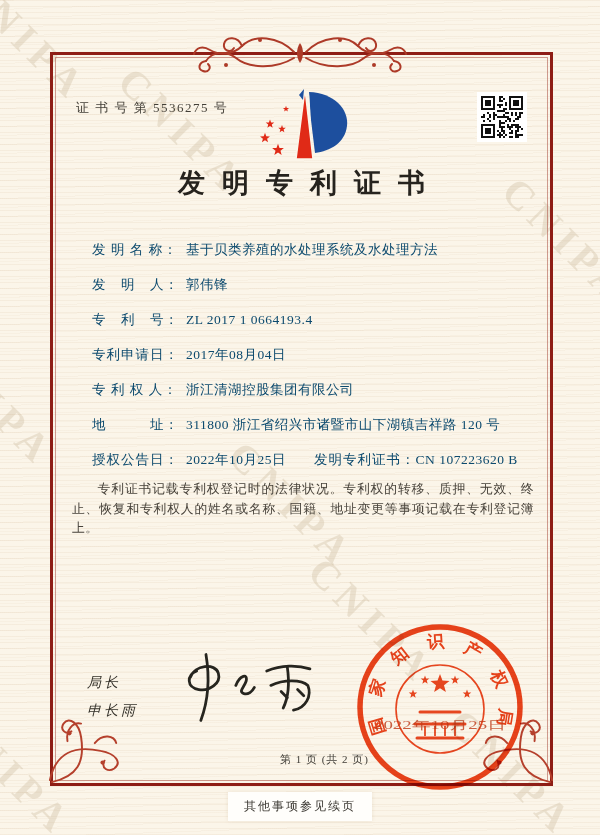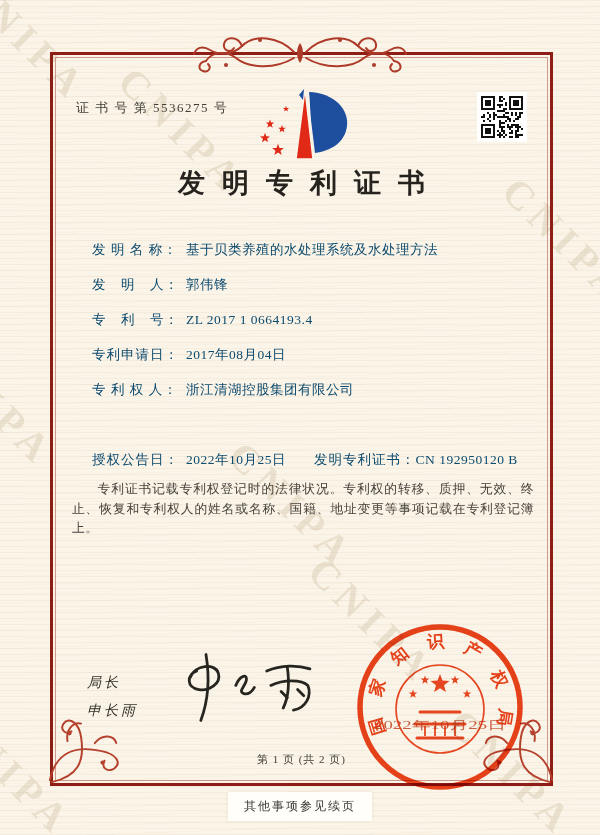--- a/index.html
+++ b/index.html
@@ -44,21 +44,21 @@
   .row .val{letter-spacing:0.5px;}
   .r1{top:241px;} .r2{top:276px;} .r3{top:311px;} .r4{top:346px;} .r5{top:381px;} .r6{top:416px;} .r7{top:451px;}
   .row .lbl2{display:inline-block;margin-left:28px;letter-spacing:1px;}
 
   .paras{position:absolute;left:72px;top:480px;width:462px;font-size:12.8px;line-height:19.5px;color:#47423a;text-align:justify;letter-spacing:0.4px;}
   .paras p{margin:0;text-indent:2em;}
 
   .signer{position:absolute;left:87px;top:669px;font-size:14px;letter-spacing:3px;color:#333029;line-height:28px;font-style:italic;}
   .signature{position:absolute;left:172px;top:650px;}
 
-  .page-info{position:absolute;left:50px;top:752px;width:503px;text-align:center;font-size:11px;letter-spacing:1px;color:#43403a;}
+  .page-info{position:absolute;left:50px;top:752px;width:549px;text-align:center;font-size:11px;letter-spacing:1px;color:#43403a;}
 
   .footer-note{
     position:absolute;left:50%;top:792px;transform:translateX(-50%);
     background:#fffefb;padding:6px 16px;font-size:12px;letter-spacing:2px;color:#3c3933;
     box-shadow:0 0 4px rgba(160,120,80,0.15);
   }
 
   .seal{position:absolute;left:345px;top:612px;mix-blend-mode:multiply;}
   .flourish{position:absolute;top:708px;}
   .flourish.right{left:478px;}
@@ -271,22 +271,25 @@
   </div>
   <div class="row r3">
     <span class="lbl">专　利　号：</span><span class="val">ZL 2017 1 0664193.4</span>
   </div>
   <div class="row r4">
     <span class="lbl">专利申请日：</span><span class="val">2017年08月04日</span>
   </div>
   <div class="row r5">
     <span class="lbl">专 利 权 人：</span><span class="val">浙江清湖控股集团有限公司</span>
   </div>
+  <div class="row r6">
+    <span class="lbl">地　　　址：</span><span class="val">311800 浙江省绍兴市诸暨市山下湖镇吉祥路 120 号</span>
+  </div>
   <div class="row r7">
-    <span class="lbl">授权公告日：</span><span class="val">2022年10月25日</span><span class="lbl2">发明专利证书：</span><span class="val">CN 192950120 B</span>
+    <span class="lbl">授权公告日：</span><span class="val">2022年10月25日</span><span class="lbl2">发明专利证书：</span><span class="val">CN 107223620 B</span>
   </div>
 
   <div class="paras">
     <p>专利证书记载专利权登记时的法律状况。专利权的转移、质押、无效、终止、恢复和专利权人的姓名或名称、国籍、地址变更等事项记载在专利登记簿上。</p>
   </div>
 
   <div class="signer">
     <div>局长</div>
     <div>申长雨</div>
   </div>

